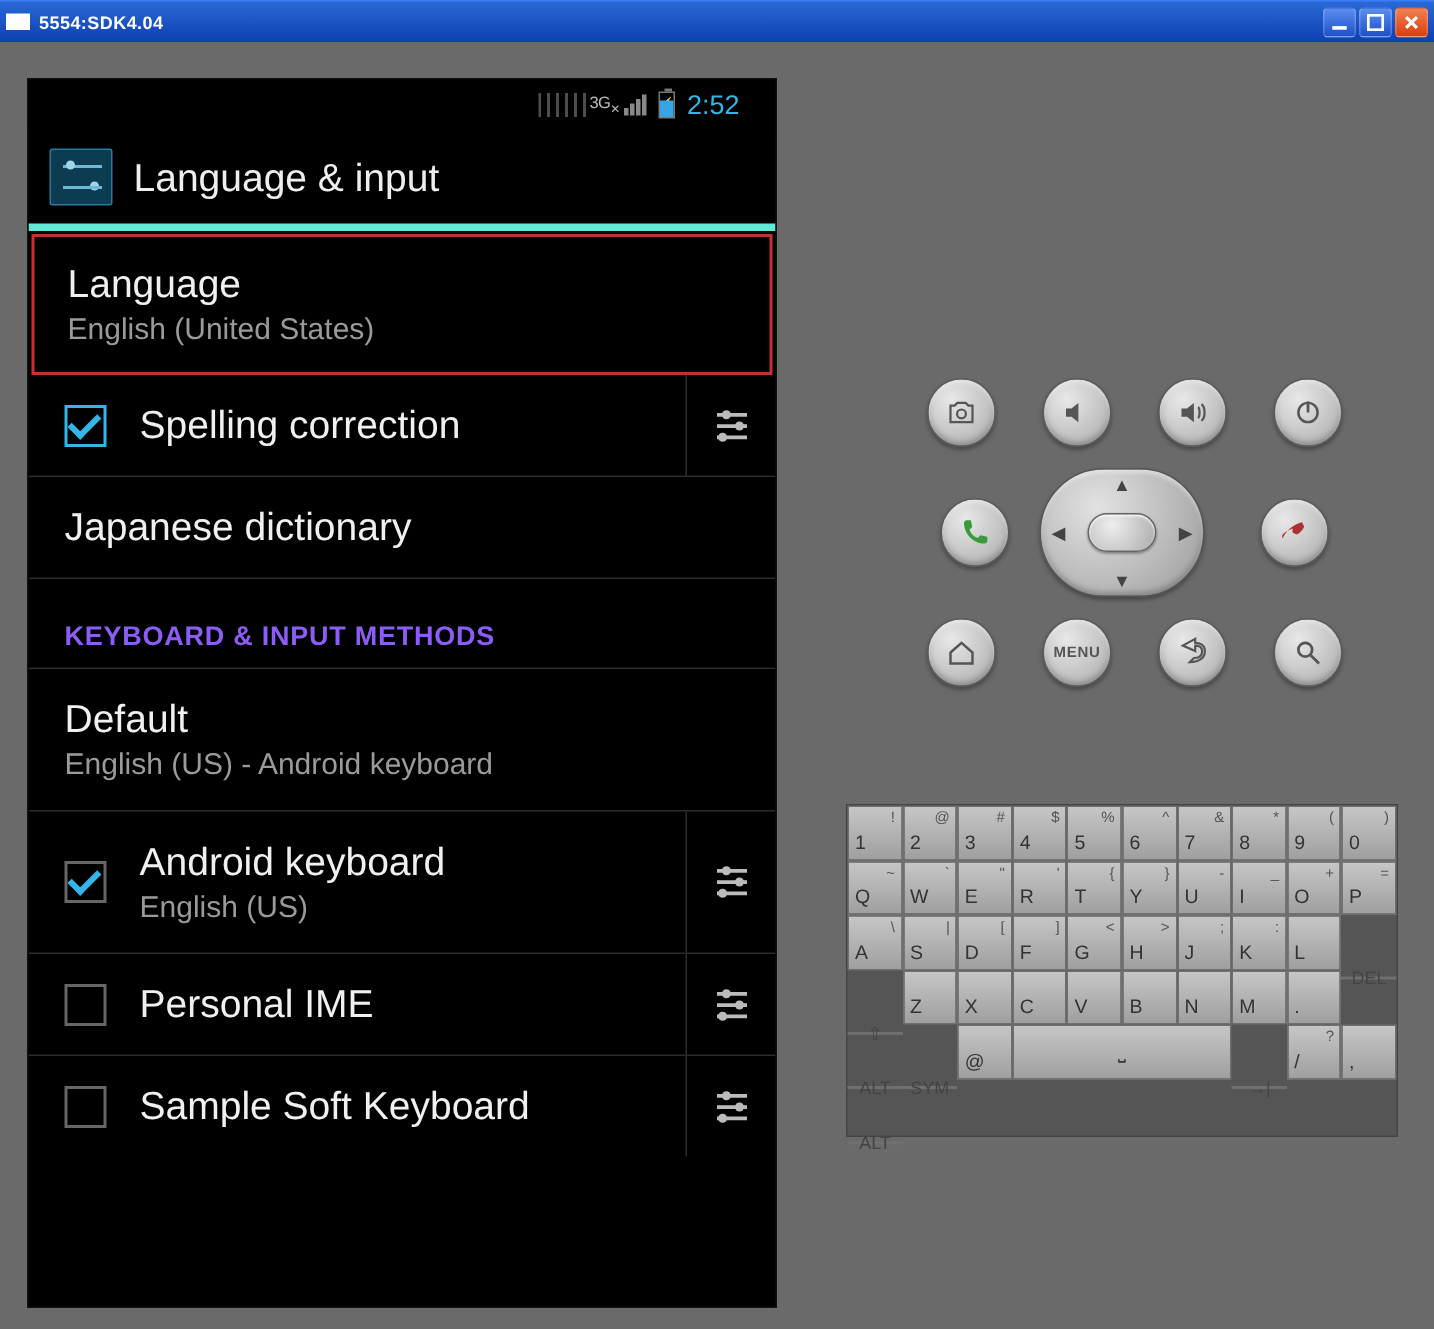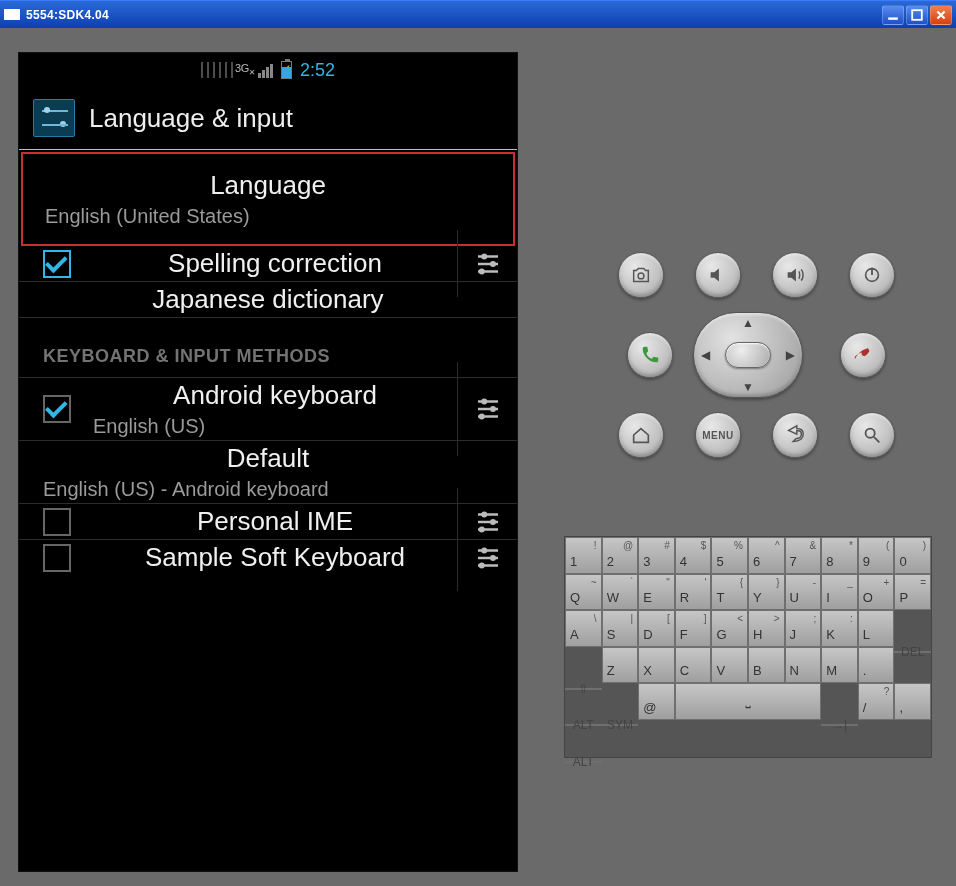--- a/index.html
+++ b/index.html
@@ -53,22 +53,22 @@
     border: 1px solid #111;
     display: flex;
     flex-direction: column;
     overflow: hidden;
   }
   .statusbar {
     height: 34px;
     background: #000;
     display: flex;
     align-items: center;
-    padding: 0 6px;
-    justify-content: center;
+    padding: 0 24px;
+    justify-content: flex-end;
     color: #bfbfbf;
   }
   .statusbar .left-ic {
     width: 34px; height: 16px; background:
       repeating-linear-gradient(90deg,#999 0 2px,transparent 2px 6px);
     opacity: .5;
   }
   .statusbar .right {
     display: flex; align-items: center; gap: 8px;
   }
@@ -87,66 +87,66 @@
     width: 11px; height: 18px; border: 1px solid #777; position: relative;
   }
   .bat::before{content:"";position:absolute;top:-3px;left:3px;width:5px;height:2px;background:#777;}
   .bat::after{content:"";position:absolute;bottom:0;left:0;right:0;height:70%;background:#37a5e5;}
   .bat .bolt{position:absolute;inset:0;display:flex;align-items:center;justify-content:center;color:#fff;font-size:10px;}
   .clock { color: #33b5e5; font-size: 18px; font-weight: 300; }
   
   .hdr {
     display:flex; align-items:center; gap:14px;
     padding: 12px 14px;
-    border-bottom: 1px solid #5eead4;
+    border-bottom: 5px solid #5eead4;
   }
   .hdr-icon {
     width: 42px; height: 38px; background: #0b3c52; border: 1px solid #2a7aa0;
     position: relative; border-radius:2px;
   }
   .hdr-icon::before, .hdr-icon::after {
     content:""; position:absolute; left:8px; right:6px; height:2px; background:#6fb8d8;
   }
   .hdr-icon::before{ top:10px; }
   .hdr-icon::after{ top:24px; }
   .hdr-icon .dot1, .hdr-icon .dot2 {
     position:absolute; width:6px; height:6px; background:#9fd4e9; border-radius:50%;
   }
   .hdr-icon .dot1{ top:7px; left:10px; }
   .hdr-icon .dot2{ top:21px; right:8px; }
   .hdr-title { color:#eee; font-size: 26px; font-weight: 400; }
   
   .list { flex:1; overflow:hidden; }
   .item {
-    padding: 2px 24px;
+    padding: 18px 24px;
     border-bottom: 1px solid #2c2c2c;
     display:flex; align-items:center;
   }
   .item .col { flex:1; }
-  .item .title { color:#f0f0f0; font-size: 26px; text-align: center; }
+  .item .title { color:#f0f0f0; font-size: 26px; }
   .item .sub { color:#9a9a9a; font-size: 20px; margin-top:4px; }
   .item.hl { border: 2px solid #c73030; padding:16px 22px; margin:2px 2px 0 2px;}
   .chk {
     width: 28px; height: 28px; border: 2px solid #666; margin-right: 22px;
     display:flex;align-items:center;justify-content:center;
   }
   .chk.on { border-color:#33b5e5; }
   .chk.on::after{
     content:""; display:block; width:16px; height:8px;
     border-left:4px solid #33b5e5; border-bottom:4px solid #33b5e5;
     transform: rotate(-45deg) translate(1px,-2px);
   }
   .sliders-btn {
     width: 60px; align-self:stretch; margin:-18px -24px -18px 0;
     border-left:1px solid #2c2c2c;
     display:flex; align-items:center; justify-content:center;
   }
   .sliders-btn svg { width:30px; height:30px; }
   .section-hdr {
-    color:#737373; font-size:18px; font-weight:bold;
+    color:#8b5cf6; font-size:18px; font-weight:bold;
     padding: 28px 24px 10px; letter-spacing:.5px;
     border-bottom:1px solid #2c2c2c;
   }
   
   .side {
     flex:1;
     display:flex; flex-direction:column; align-items:center;
     padding-top: 200px;
   }
   .btnrow { display:flex; gap:14px; margin-bottom:14px; align-items:center; }
@@ -288,45 +288,45 @@
 
       <div class="item">
         <div class="col">
           <div class="title">Japanese dictionary</div>
         </div>
       </div>
 
       <div class="section-hdr">KEYBOARD &amp; INPUT METHODS</div>
 
       <div class="item">
+        <div class="col">
+          <div class="title">Default</div>
+          <div class="sub">English (US) - Android keyboard</div>
+        </div>
+      </div>
+
+      <div class="item">
         <div class="chk on" style="border-color:#666;"></div>
         <div class="col">
           <div class="title">Android keyboard</div>
           <div class="sub">English (US)</div>
         </div>
         <div class="sliders-btn">
           <svg viewBox="0 0 24 24">
               <g stroke="#bbb" stroke-width="2" fill="none">
                 <line x1="4" y1="6" x2="20" y2="6"></line>
                 <line x1="4" y1="12" x2="20" y2="12"></line>
                 <line x1="4" y1="18" x2="20" y2="18"></line>
               </g>
               <g fill="#bbb">
                 <circle cx="9" cy="6" r="2.4"></circle>
                 <circle cx="16" cy="12" r="2.4"></circle>
                 <circle cx="7" cy="18" r="2.4"></circle>
               </g>
             </svg>
-        </div>
-      </div>
-
-      <div class="item">
-        <div class="col">
-          <div class="title">Default</div>
-          <div class="sub">English (US) - Android keyboard</div>
         </div>
       </div>
 
       <div class="item">
         <div class="chk"></div>
         <div class="col">
           <div class="title">Personal IME</div>
         </div>
         <div class="sliders-btn">
           <svg viewBox="0 0 24 24">

